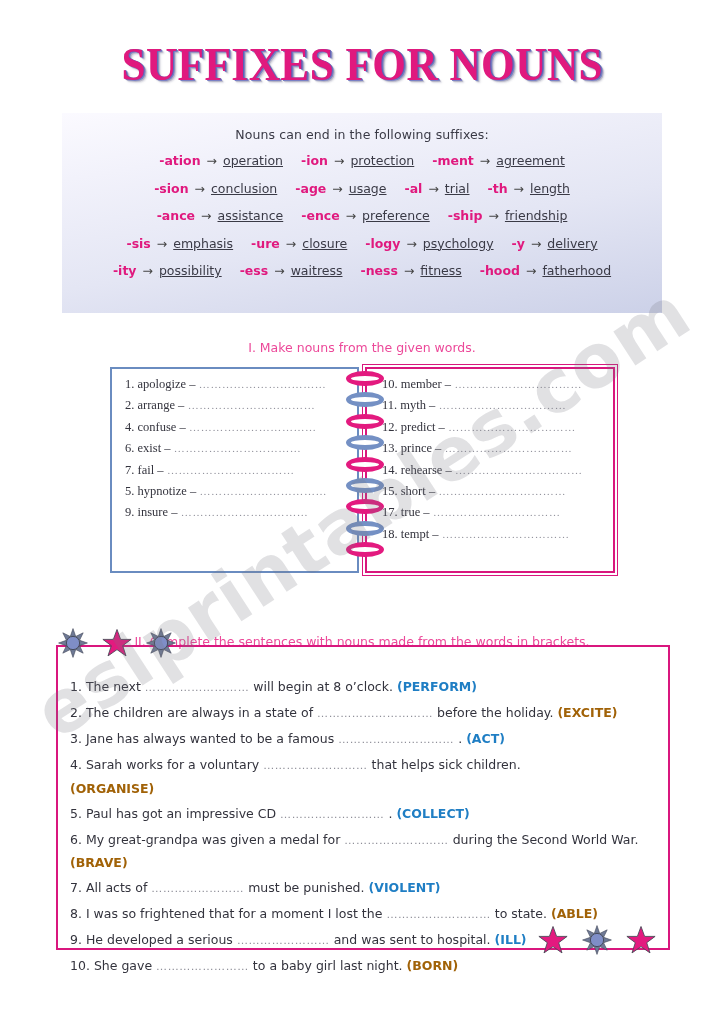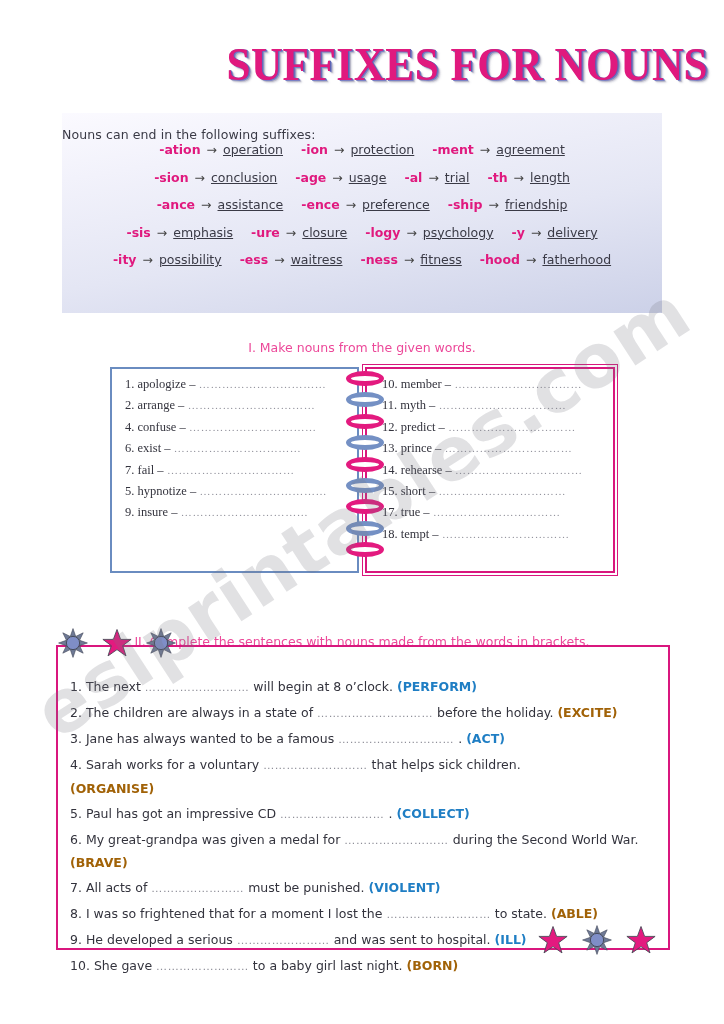--- a/index.html
+++ b/index.html
@@ -40,21 +40,21 @@
     z-index: 40;
     user-select: none;
   }
 
   
   #title-wrap {
     position: absolute;
     left: 0;
     right: 0;
     top: 42px;
-    text-align: right;
+    text-align: center;
     z-index: 5;
   }
   #title {
     display: inline-block;
     font-family: "Liberation Serif", "DejaVu Serif", serif;
     font-weight: bold;
     font-size: 46px;
     line-height: 1;
     letter-spacing: 0.5px;
     color: #e0197e;
@@ -72,23 +72,25 @@
     left: 62px;
     top: 113px;
     width: 600px;
     height: 200px;
     background: linear-gradient(170deg, #fbfaff 0%, #f2f2fb 22%, #e4e6f4 58%, #ccd1e8 100%);
     z-index: 10;
     padding-top: 14px;
     box-sizing: border-box;
   }
   #suffix-heading {
+    text-align: center;
     font-family: "DejaVu Sans", sans-serif;
     font-size: 12.5px;
     color: #3a3a46;
+    margin-bottom: 11px;
     letter-spacing: 0.1px;
   }
   .suffix-row {
     text-align: center;
     font-family: "DejaVu Sans", sans-serif;
     font-size: 12.5px;
     color: #3a3a46;
     margin-bottom: 12.5px;
     white-space: nowrap;
   }

